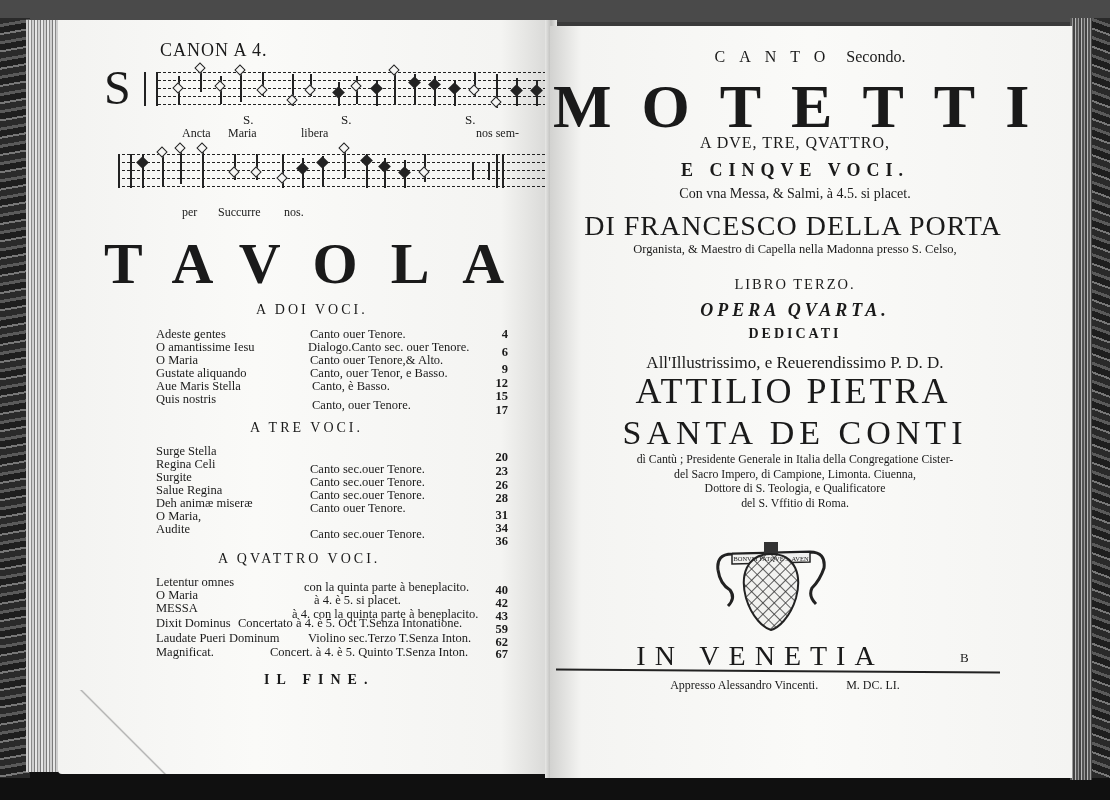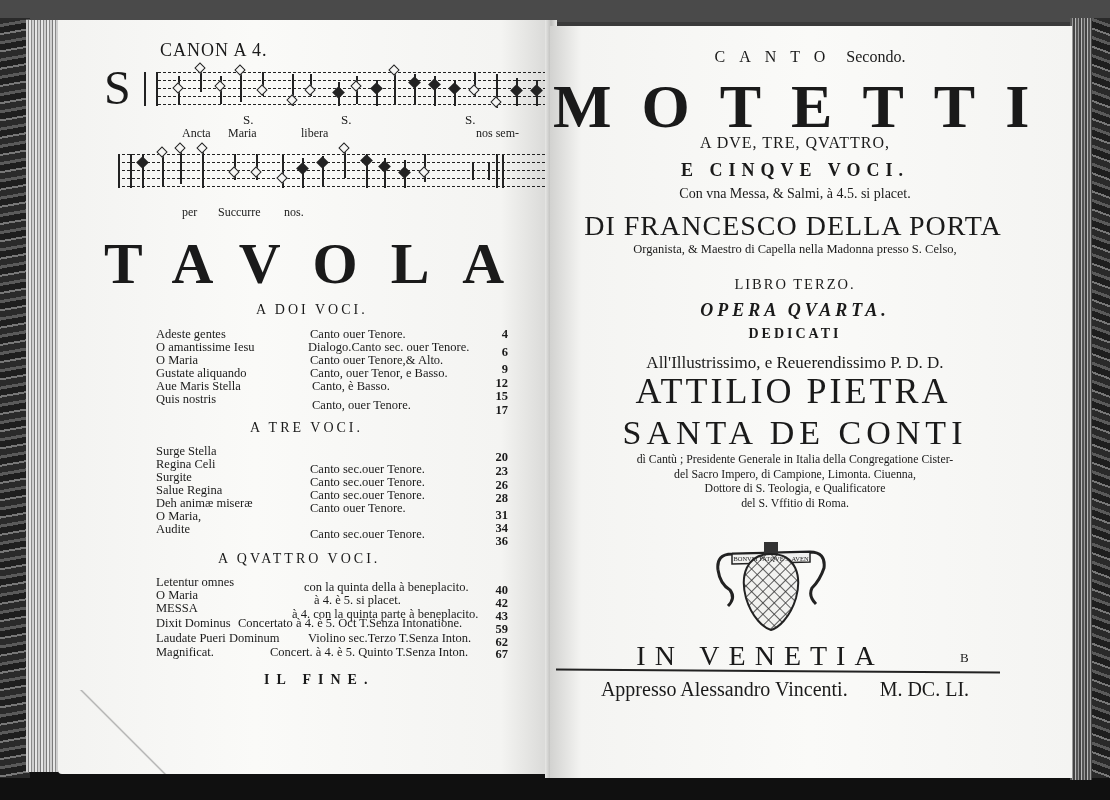--- a/index.html
+++ b/index.html
@@ -74,21 +74,21 @@
   .opera { left:560px; width:470px; top:300px; font-size:18px; letter-spacing:4px; font-weight:bold;font-style:italic; }
   .dedicati { left:560px; width:470px; top:326px; font-size:14px; letter-spacing:3px; font-weight:bold; }
   .allill { left:560px; width:470px; top:353px; font-size:17px; }
   .attilio { left:548px; width:490px; top:370px; font-size:36px; letter-spacing:3px; }
   .santa { left:560px; width:470px; top:414px; font-size:34px; letter-spacing:5px; }
   .bio { left:560px; width:470px; top:452px; font-size:11.8px; line-height:14.5px; }
   .device { position:absolute; left:712px; top:540px; width:118px; height:92px; }
   .invenetia { left:560px; width:400px; top:640px; font-size:28px; letter-spacing:9px; }
   .sig-b { position:absolute; left:960px; top:650px; font-size:13px; }
   .rule { position:absolute; left:556px; top:670px; width:444px; height:0; border-top:2px solid #222; transform:rotate(0.4deg); }
-  .appresso { left:560px; width:450px; top:678px; font-size:20px; }
+  .appresso { left:560px; width:450px; top:678px; font-size:12px; }
 </style>
 </head>
 <body>
 
 <div class="top-shadow"></div>
 <div class="bottom-shadow"></div>
 <div class="cover-left"></div>
 <div class="cover-right"></div>
 <div class="edges-left"></div>
 <div class="edges-right"></div>
@@ -295,21 +295,21 @@
     <span class="toc-title">Audite</span>
     <span class="toc-voice" style="left:310px;top:5px">Canto sec.ouer Tenore.</span>
     <span class="toc-page" style="top:12px">36</span>
   </div>
 </div>
 
 <div class="section-head" style="left:218px;top:551px">A QVATTRO VOCI.</div>
 <div>
   <div class="toc-row" style="left:0;top:576px;width:520px">
     <span class="toc-title">Letentur omnes</span>
-    <span class="toc-voice" style="left:304px;top:5px">con la quinta della à beneplacito.</span>
+    <span class="toc-voice" style="left:304px;top:5px">con la quinta parte à beneplacito.</span>
     <span class="toc-page" style="top:8px">40</span>
   </div>
   <div class="toc-row" style="left:0;top:589px;width:520px">
     <span class="toc-title">O Maria</span>
     <span class="toc-voice" style="left:314px;top:5px">à 4. è 5. si placet.</span>
     <span class="toc-page" style="top:8px">42</span>
   </div>
   <div class="toc-row" style="left:0;top:602px;width:520px">
     <span class="toc-title">MESSA</span>
     <span class="toc-voice" style="left:292px;top:6px">à 4. con la quinta parte à beneplacito.</span>

